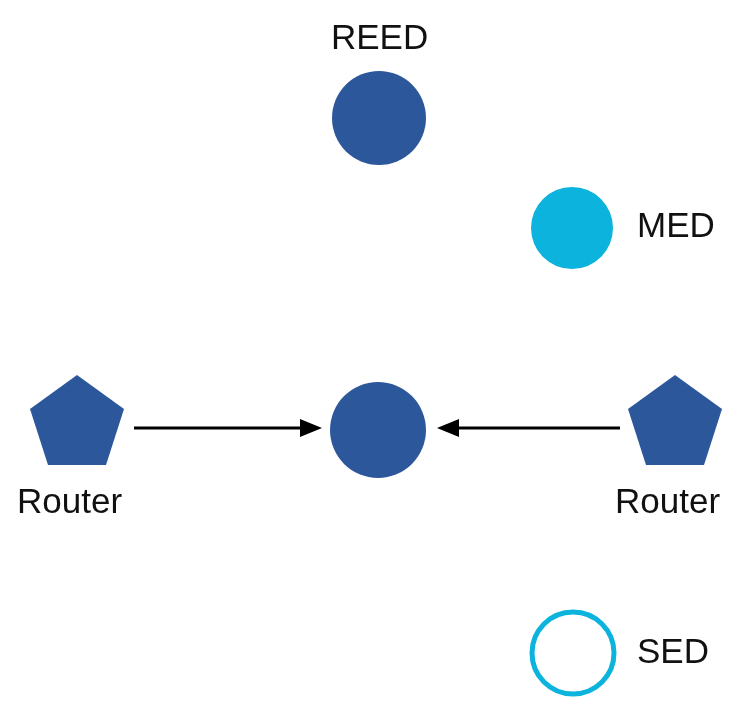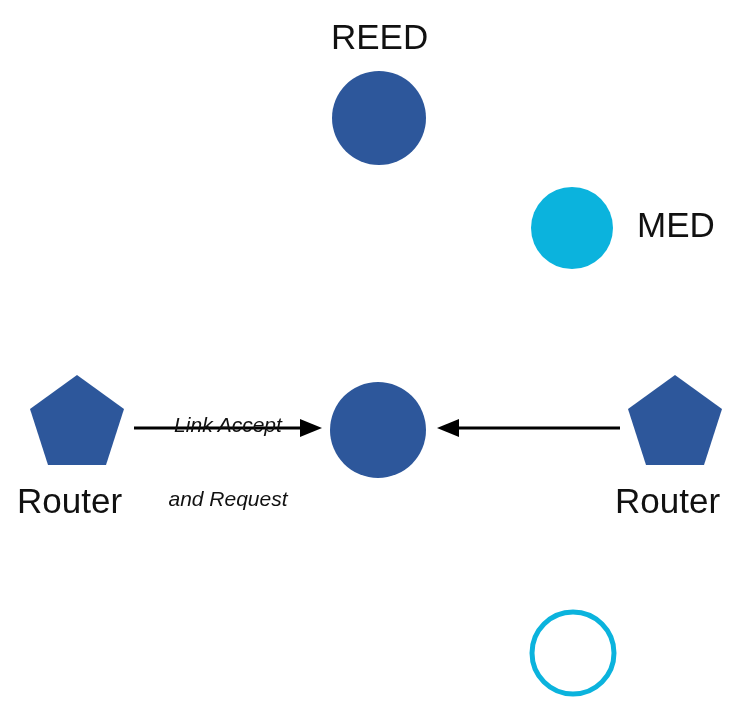--- a/index.html
+++ b/index.html
@@ -85,19 +85,16 @@
   </svg>
 
   <div class="node-label" id="label-reed">REED</div>
 
   <div class="node-label" id="label-med">MED</div>
 
   <div class="node-label" id="label-router-left">Router</div>
 
   <div class="node-label" id="label-router-right">Router</div>
 
+  <div class="node-label" id="label-sed">SED</div>
 
-  <div class="edge-label" id="label-link-accept">
-    <div>Link Accept</div>
-    <div>and Request</div>
-  </div>
 
 </div>
 
 </body></html>

